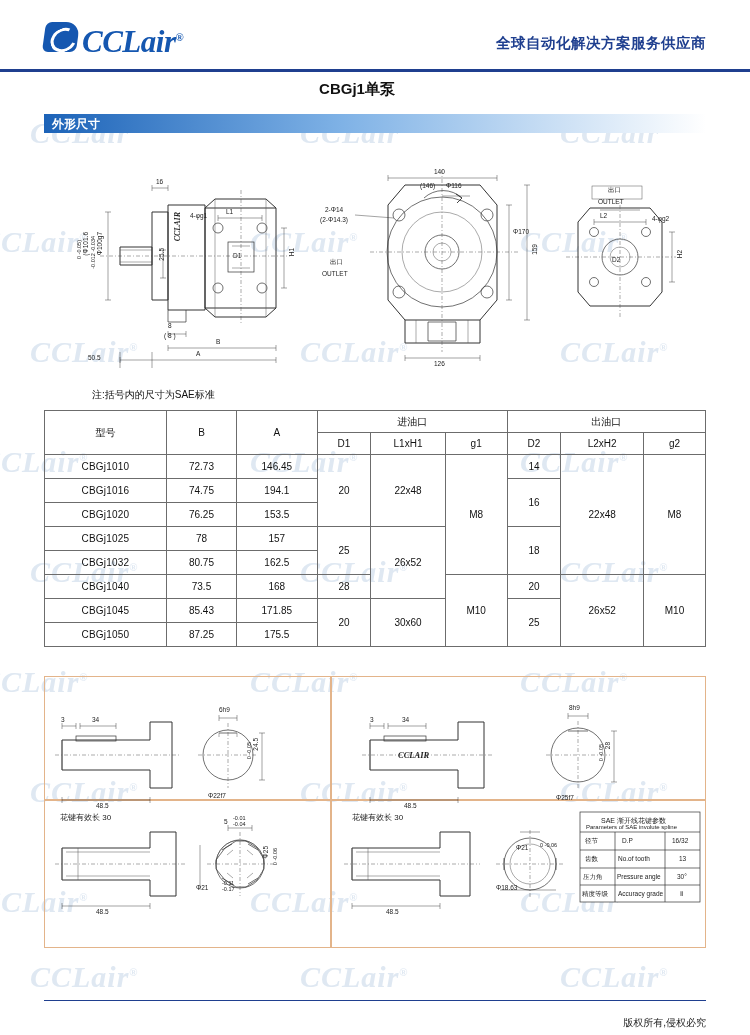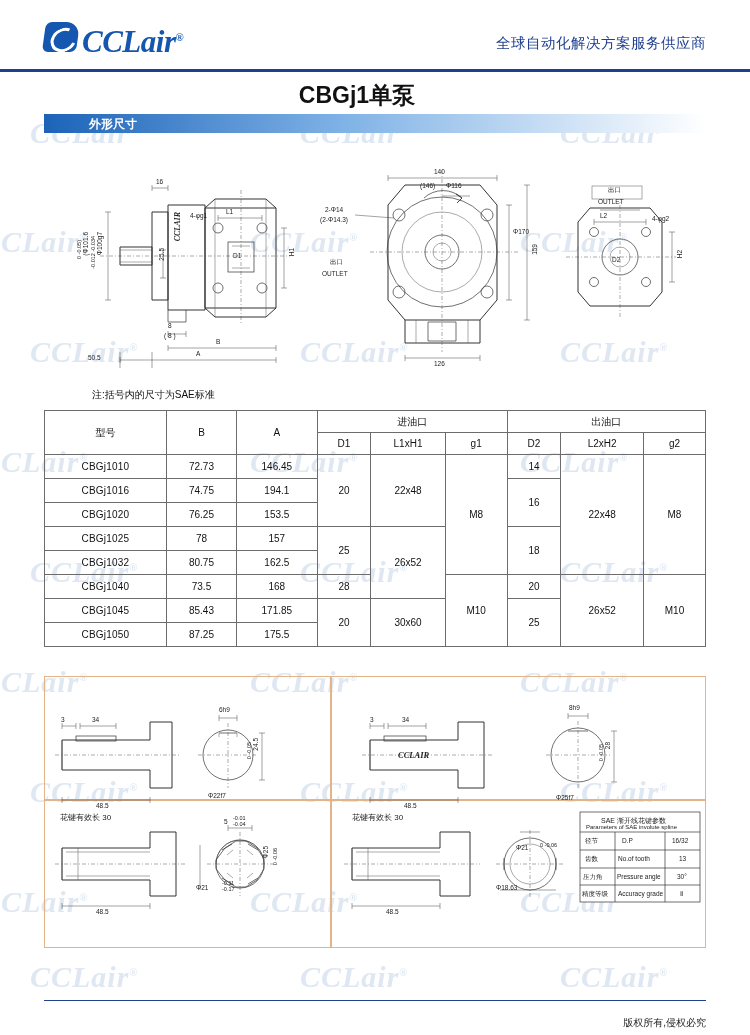--- a/index.html
+++ b/index.html
@@ -49,28 +49,28 @@
   }
   .logo-text {
     font-family:"Liberation Serif", serif;
     font-weight:bold; font-style:italic;
     font-size:31px; color:#1557b0; line-height:30px;
     letter-spacing:-0.5px;
   }
   .logo-text sup { font-size:11px; font-style:normal; vertical-align:super; }
   .header-slogan {
     position:absolute; right:44px; top:34px;
-    font-size:14.5px; font-weight:normal; color:#1f3f8f;
+    font-size:14.5px; font-weight:bold; color:#1f3f8f;
     letter-spacing:0.5px;
   }
 
   
   .page-title {
     position:absolute; top:80px; left:0; width:714px;
-    text-align:center; font-size:23px; font-weight:bold; color:#111;
+    text-align:center; font-size:15px; font-weight:bold; color:#111;
     z-index:2;
   }
 
   
   .sec-bar {
     position:absolute; left:44px; width:662px; height:19px;
     background:linear-gradient(to right,#1c63b8 0%, #7fb2e6 45%, #ffffff 100%);
     z-index:2;
   }
   .sec-bar span {
@@ -159,21 +159,21 @@
   <div class="header">
     <div class="logo-wrap">
       <div class="logo-mark"></div>
       <div class="logo-text"><span>CCLair</span><sup>®</sup></div>
     </div>
     <div class="header-slogan">全球自动化解决方案服务供应商</div>
   </div>
 
   <div class="page-title">CBGj1单泵</div>
 
-  <div class="sec-bar" style="top:114px;padding-left:37px;">
+  <div class="sec-bar" style="top:114px;">
     <span>外形尺寸</span>
   </div>
 
   <svg class="draw" width="750" height="1035">
 
     <line class="dash" x1="100" y1="256" x2="290" y2="256"></line>
 
     <path class="ln2" d="M120,247 L152,247 L152,265 L120,265 Z"></path>
     <path class="thin" d="M120,250 L152,250 M120,262 L152,262"></path>
 

